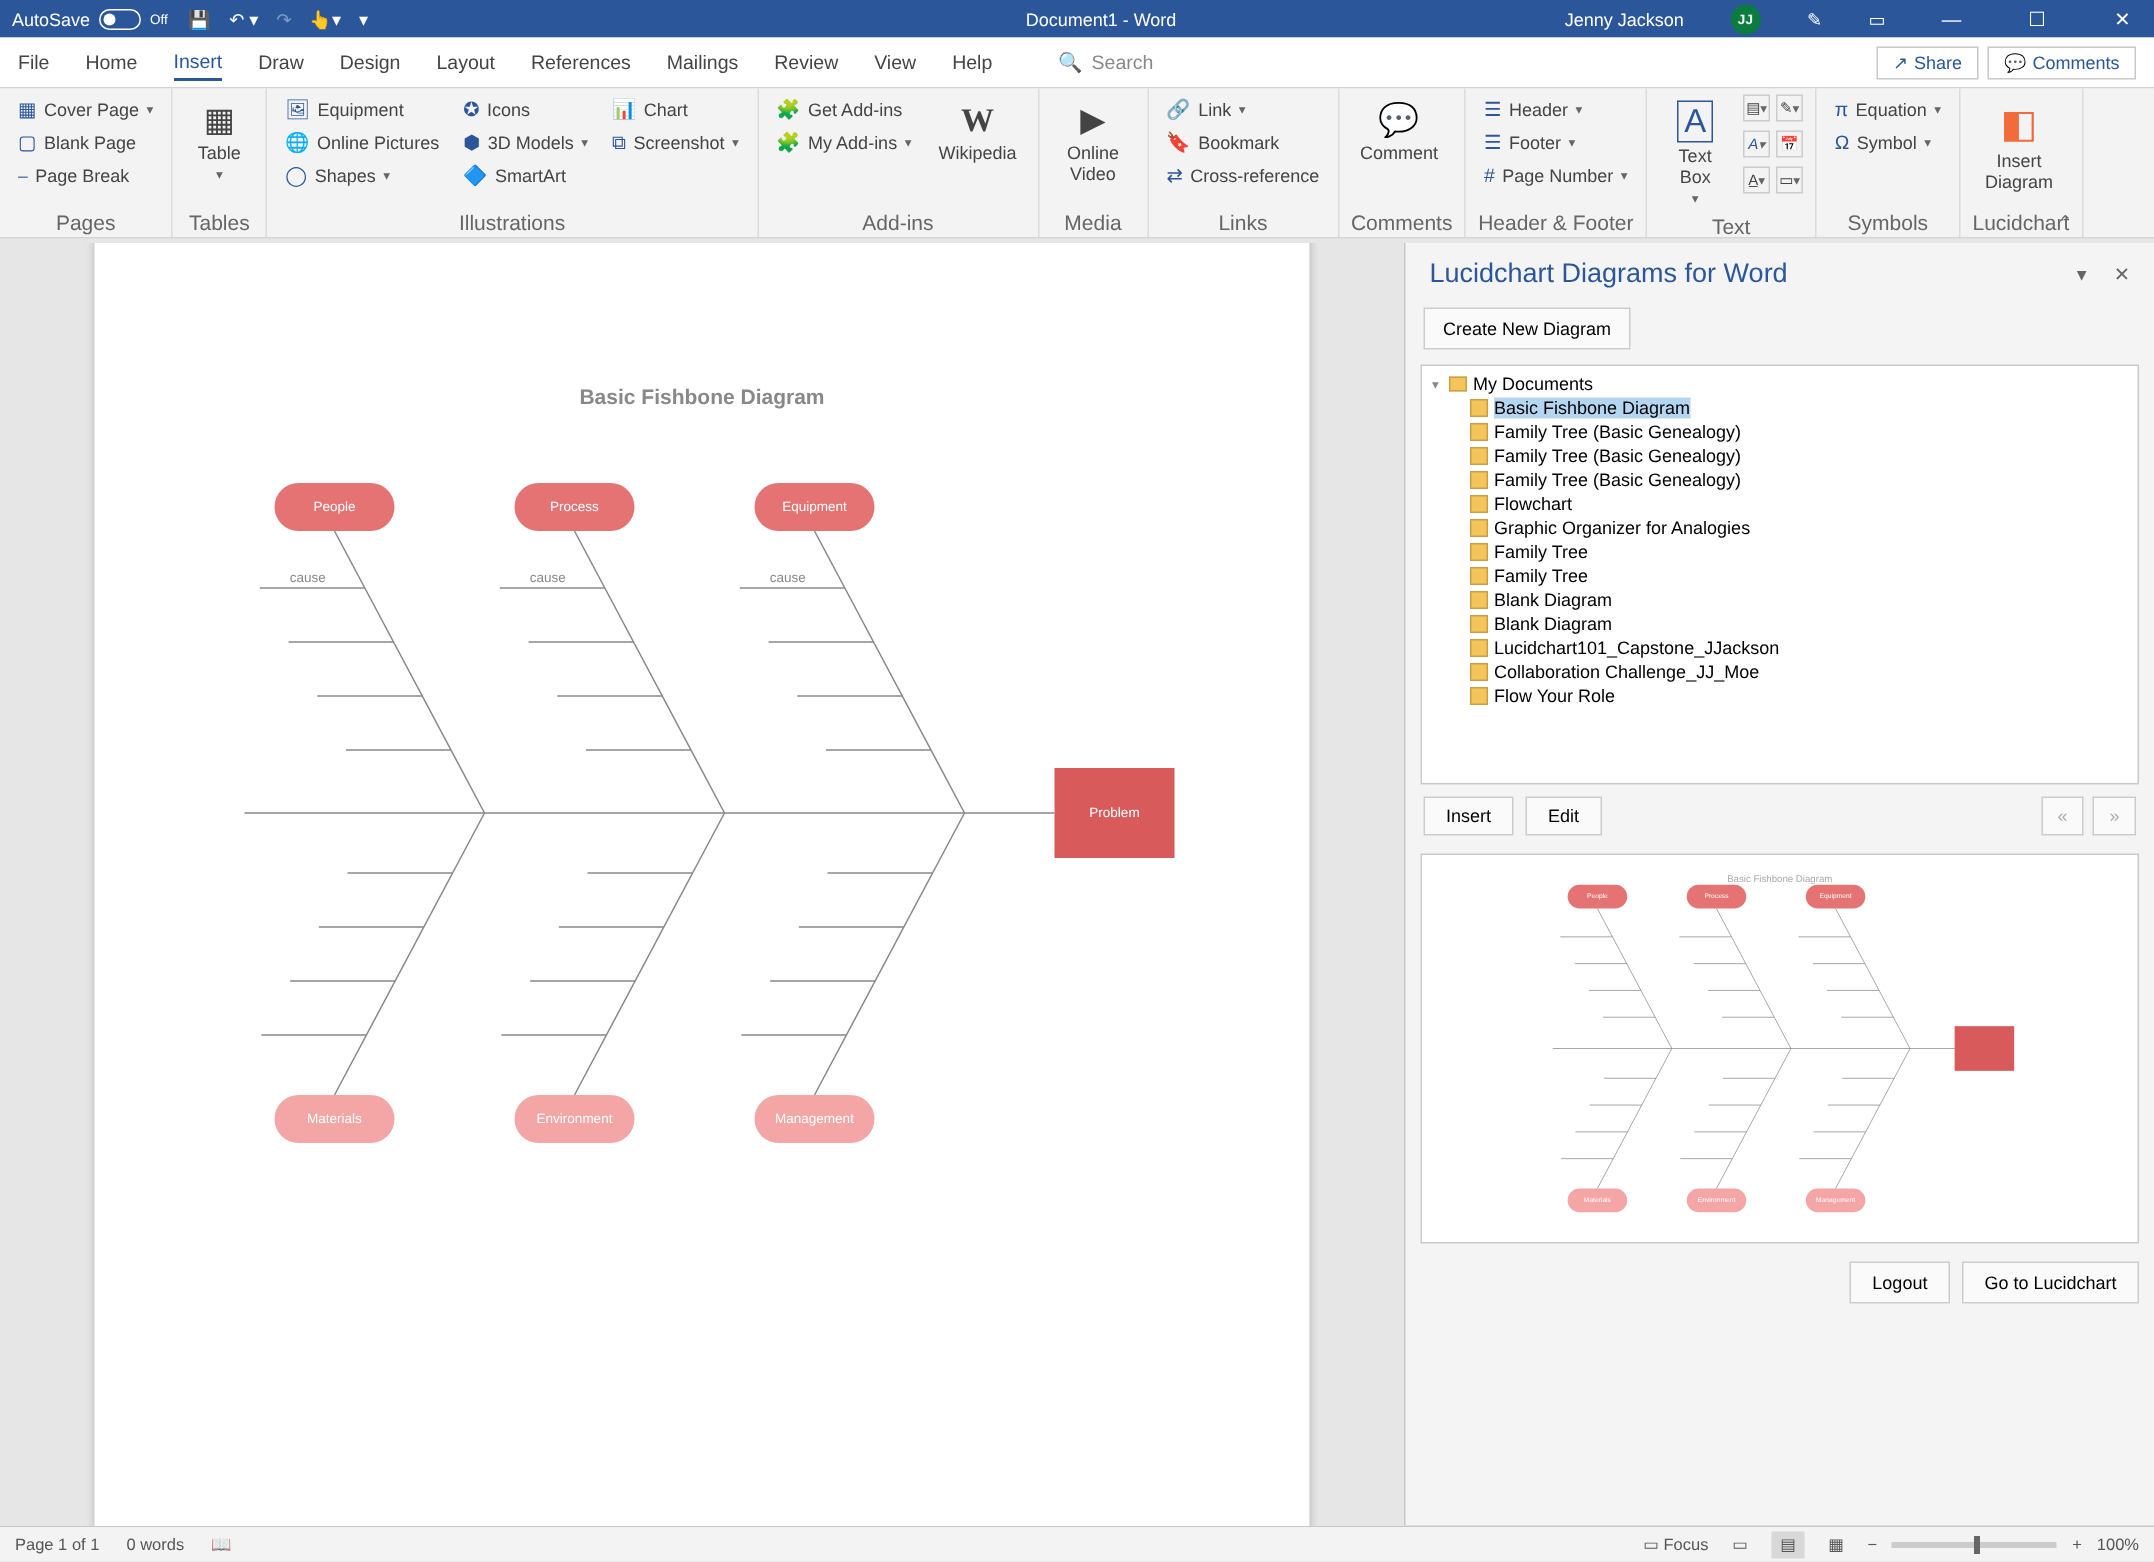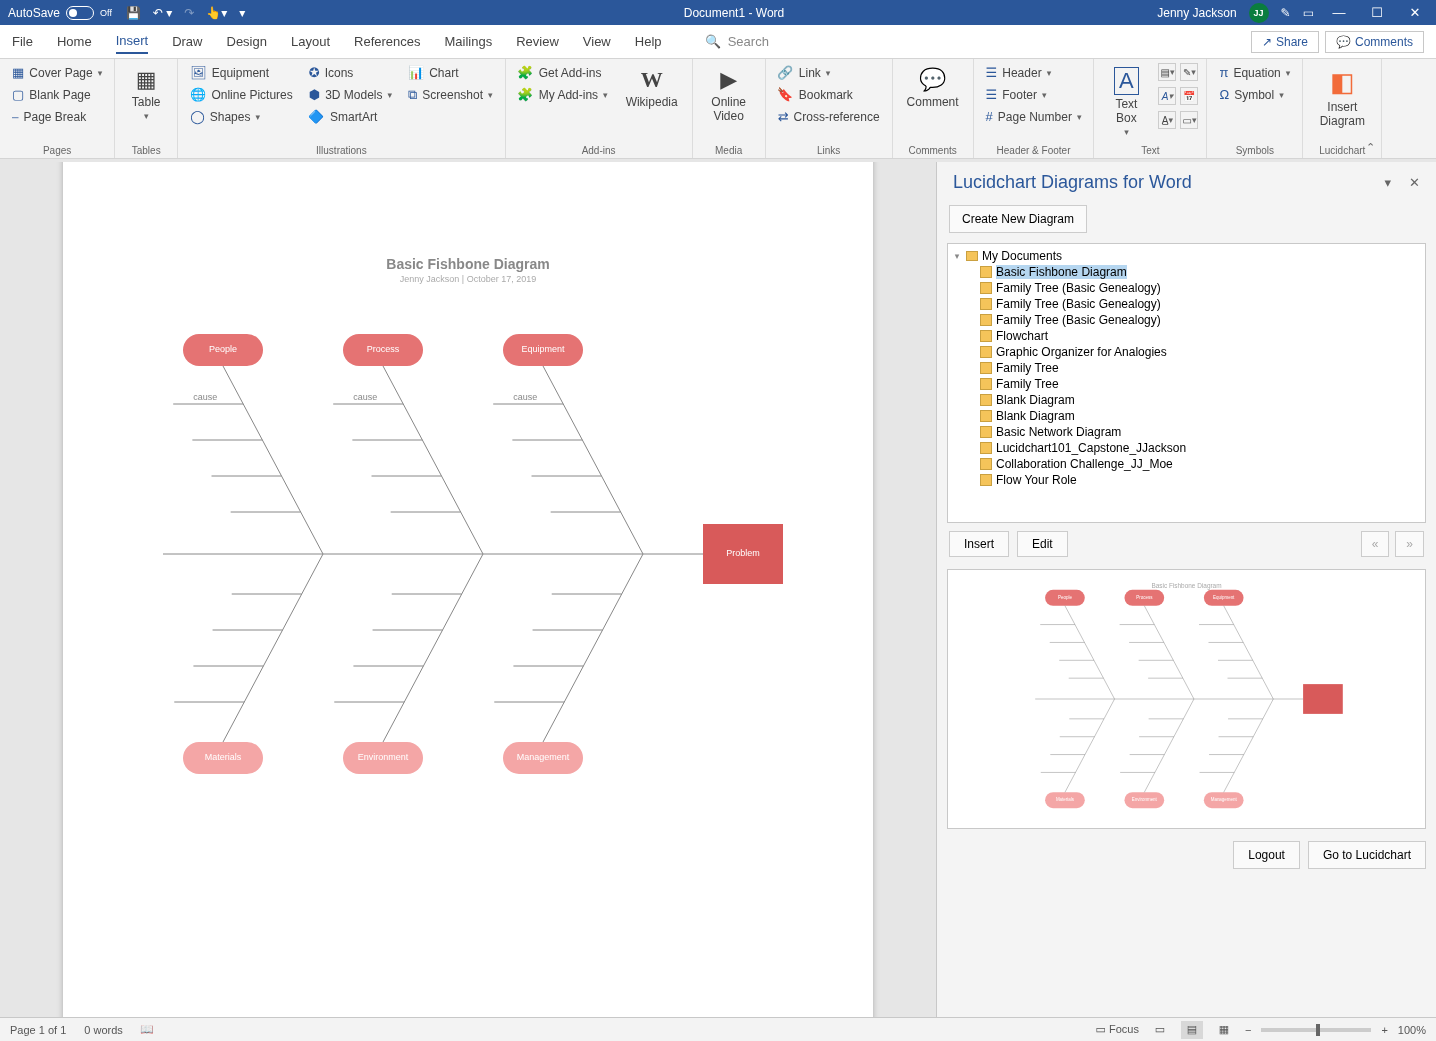--- a/index.html
+++ b/index.html
@@ -5,37 +5,37 @@
 * { margin:0; padding:0; box-sizing:border-box; font-family:'Segoe UI',sans-serif; }
 body { background:#e6e6e6; width:1436px; height:1041px; overflow:hidden; position:relative; }
 
 
 .titlebar { background:#2b579a; height:25px; display:flex; align-items:center; color:#fff; font-size:12px; padding:0 8px; }
 .autosave { display:flex; align-items:center; gap:6px; }
 .toggle { width:28px; height:14px; border:1px solid #fff; border-radius:7px; position:relative; }
 .toggle::after { content:''; width:8px; height:8px; background:#fff; border-radius:50%; position:absolute; left:2px; top:2px; }
 .qat { display:flex; gap:12px; margin-left:14px; }
 .doc-title { position:absolute; left:50%; transform:translateX(-50%);padding-left:32px; }
-.titlebar-right { margin-left:auto; display:flex; align-items:center; gap:12px; }
+.titlebar-right { margin-left:auto; display:flex; align-items:center; gap:31px; }
 .avatar { width:20px; height:20px; background:#0a7d3e; border-radius:50%; display:flex; align-items:center; justify-content:center; font-size:9px; font-weight:bold; }
 .win-btn { width:26px; text-align:center; font-size:13px; }
 
 
 .menutabs { background:#fff; height:34px; display:flex; align-items:center; padding:0 12px; gap:24px; font-size:13px; color:#444; border-bottom:1px solid #d4d4d4; }
 .menutabs .tab { cursor:pointer; padding:4px 0; }
 .menutabs .tab.active { color:#2b579a; border-bottom:2px solid #2b579a; }
 .menutabs .search { display:flex; align-items:center; gap:6px; margin-left:20px; color:#888; }
 .menutabs .right { margin-left:auto; display:flex; gap:6px; }
 .share-btn,.comments-btn { border:1px solid #c8c8c8; padding:3px 10px; font-size:12px; color:#2b579a; display:flex; align-items:center; gap:4px; background:#fff; }
 
 
 .ribbon { background:#f3f3f3; height:100px; display:flex; border-bottom:1px solid #d4d4d4; font-size:12px; color:#444; }
 .group { border-right:1px solid #dcdcdc; padding:4px 8px 2px; display:flex; flex-direction:column; }
 .group-body { flex:1; display:flex; align-items:flex-start; gap:8px; }
-.group-label { text-align:center; font-size:10px; color:#666; padding-top:2px; }
+.group-label { text-align:center; font-size:14px; color:#666; padding-top:2px; }
 .vbtn { display:flex; flex-direction:column; align-items:center; justify-content:center; gap:2px; padding:4px 6px; min-width:46px; }
 .vbtn .ic { font-size:22px; }
 .hbtn { display:flex; align-items:center; gap:5px; padding:2px 4px; white-space:nowrap; }
 .hbtn .ic { font-size:13px; color:#2b579a; }
 .stack { display:flex; flex-direction:column; gap:3px; }
 .dd::after { content:' ▾'; font-size:9px; color:#666; }
 .mini-ic-row { display:flex; gap:4px;}
 .mini-ic { width:18px; height:18px; border:1px solid #ccc; display:flex; align-items:center; justify-content:center; font-size:10px; }
 .collapse-rib { position:absolute; right:6px; bottom:4px; font-size:11px; color:#666; }
 .ribbon-group-lucid .vbtn .ic { color:#f26b3a; font-size:26px; }
@@ -348,21 +348,20 @@
     <div class="group-label">Lucidchart</div>
     <span class="collapse-rib">⌃</span>
   </div>
 </div>
 
 <div class="workspace">
   <div class="canvas-area">
     <div class="page">
       <div class="diagram">
         <div class="diag-title">Basic Fishbone Diagram</div>
-        <div class="diag-sub">Jenny Jackson | October 17, 2019</div>
         <svg class="fish-svg" viewBox="0 0 690 520">
 
           <line class="bone-line" x1="40" y1="260" x2="580" y2="260"></line>
 
           <rect class="bone-box prob" x="580" y="230" width="80" height="60"></rect>
           <text class="bone-text" x="620" y="260">Problem</text>
 
           <g id="top-cats">
               <rect x="60" y="40" width="80" height="32" rx="16" class="bone-box"></rect>
               <text x="100" y="56" class="bone-text">People</text>
@@ -478,25 +477,20 @@
           </div>
           <div class="tree-row">
             <span class="tw"></span>
             <span class="doc-ic"></span>
             <span class="lbl">Blank Diagram</span>
           </div>
           <div class="tree-row">
             <span class="tw"></span>
             <span class="doc-ic"></span>
             <span class="lbl">Blank Diagram</span>
-          </div>
-          <div class="tree-row">
-            <span class="tw"></span>
-            <span class="doc-ic"></span>
-            <span class="lbl">Basic Network Diagram</span>
           </div>
           <div class="tree-row">
             <span class="tw"></span>
             <span class="doc-ic"></span>
             <span class="lbl">Lucidchart101_Capstone_JJackson</span>
           </div>
           <div class="tree-row">
             <span class="tw"></span>
             <span class="doc-ic"></span>
             <span class="lbl">Collaboration Challenge_JJ_Moe</span>

